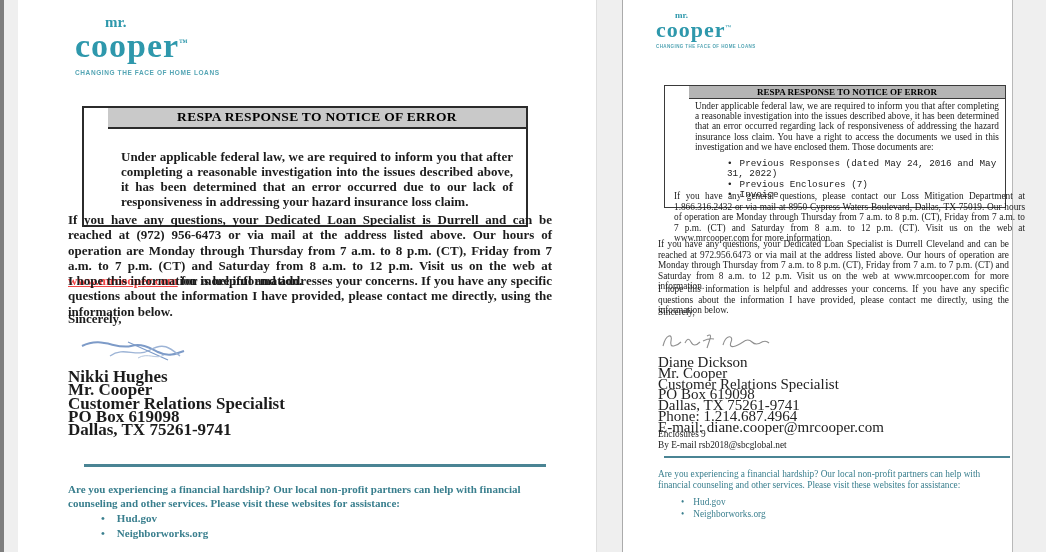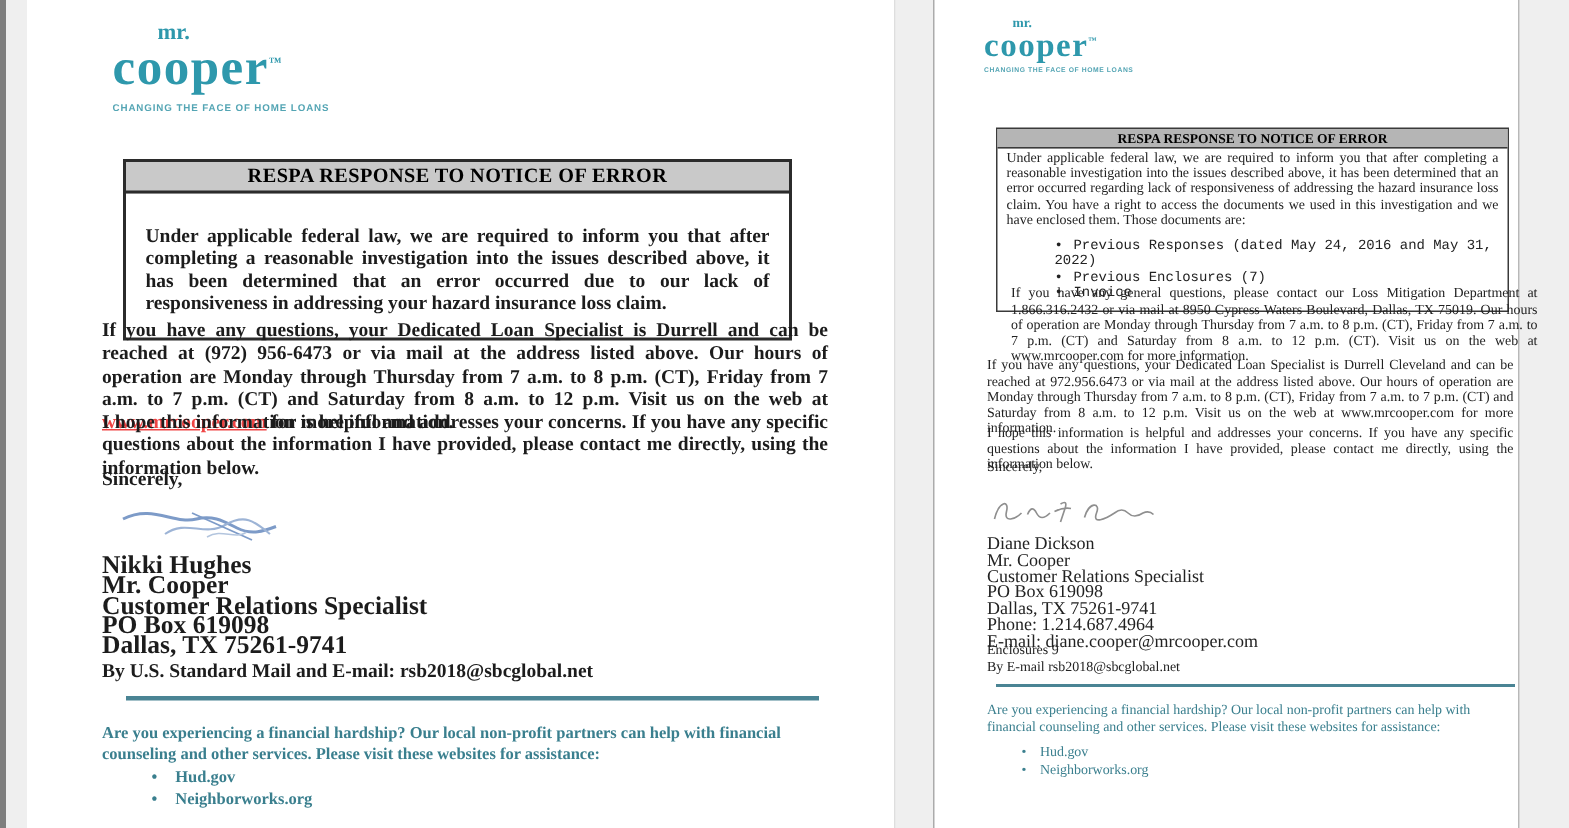--- a/index.html
+++ b/index.html
@@ -20,21 +20,21 @@
   .logo-l { left:57px; top:14px; }
   .logo-l .logo-mr { font-size:15px; margin-left:30px; }
   .logo-l .logo-cooper { font-size:34px; }
   .logo-l .logo-tagline { font-size:6.5px; margin-top:7px; }
   .logo-r { left:33px; top:10px; }
   .logo-r .logo-mr { font-size:9px; margin-left:19px; }
   .logo-r .logo-cooper { font-size:22px; }
   .logo-r .logo-tagline { font-size:4.5px; letter-spacing:0.4px; margin-top:4px; }
 
   
-  .notice-box { position:absolute; background:#fff; }
+  .notice-box { position:absolute; background:#fff;padding-left:24px; }
   .nb-l { left:64px; top:106px; width:446px; border:2px solid #2b2b2b; }
   .nb-l .notice-title { background:#c9c9c9; border-bottom:2px solid #2b2b2b; font-size:13.5px; font-weight:bold; text-align:center; padding:1px 0 2px; letter-spacing:0.3px; }
   .nb-l .notice-body { font-size:13px; font-weight:bold; line-height:15px; text-align:justify; padding:20px 13px 16px; color:#1c1c1c; }
   .nb-r { left:41px; top:85px; width:342px; border:1px solid #3a3a3a; }
   .nb-r .notice-title { background:#b5b5b5; border-bottom:1px solid #3a3a3a; font-size:9px; font-weight:bold; text-align:center; padding:1px 0; }
   .nb-r .notice-body { font-size:9.3px; line-height:10.2px; text-align:justify; padding:2px 6px 0; color:#222; }
   .nb-r .notice-bullets { margin:7px 0 6px 38px; font-size:9.3px; line-height:10.4px; color:#222; list-style:none;font-family:Liberation Mono, monospace; }
   .nb-r .notice-bullets li::before { content:"•"; margin-right:7px; }
 
   
@@ -49,21 +49,21 @@
   .pr-hope { top:284px; }
   .pr-closing { top:307px; text-align:left; }
   .link { color:#ef4444; text-decoration:underline; }
 
   
   .sig-svg { position:absolute; }
   .sig-l { left:58px; top:334px; }
   .sig-r { left:34px; top:328px; }
   .sig-block { position:absolute; }
   .page-left .sig-block { left:50px; top:370px; font-size:17px; font-weight:bold; line-height:13.3px; color:#1c1c1c; }
-  .page-right .sig-block { left:35px; top:357px; font-size:12px; line-height:10.8px; color:#222; }
+  .page-right .sig-block { left:35px; top:357px; font-size:15px; line-height:10.8px; color:#222; }
   .delivery { position:absolute; left:50px; top:439px; font-size:13px; font-weight:bold; color:#1c1c1c; }
   .enclosures { position:absolute; left:35px; top:429px; font-size:9.3px; line-height:10.8px; color:#222; }
 
   
   .teal-rule { position:absolute; background:#4a8494; }
   .rule-l { left:66px; top:464px; width:462px; height:3px; }
   .rule-r { left:41px; top:456px; width:346px; height:2px; }
   .footer-text { position:absolute; color:#3a7f8e; text-align:left; }
   .page-left .footer-text { left:50px; top:483px; width:487px; font-size:11px; font-weight:bold; line-height:13.5px; }
   .page-right .footer-text { left:35px; top:469px; width:347px; font-size:9.3px; line-height:11px; }
@@ -106,21 +106,20 @@
     </svg>
 
     <div class="sig-block">
       <div>Nikki Hughes</div>
       <div>Mr. Cooper</div>
       <div>Customer Relations Specialist</div>
       <div>PO Box 619098</div>
       <div>Dallas, TX 75261-9741</div>
     </div>
 
-    <div class="delivery">By U.S. Standard Mail and E-mail: rsb2018@sbcglobal.net</div>
 
     <div class="teal-rule rule-l"></div>
 
     <div class="footer-text">Are you experiencing a financial hardship? Our local non-profit partners can help with financial counseling and other services. Please visit these websites for assistance:</div>
     <ul class="footer-bullets">
       <li>Hud.gov</li>
       <li>Neighborworks.org</li>
     </ul>
   </section>
 

